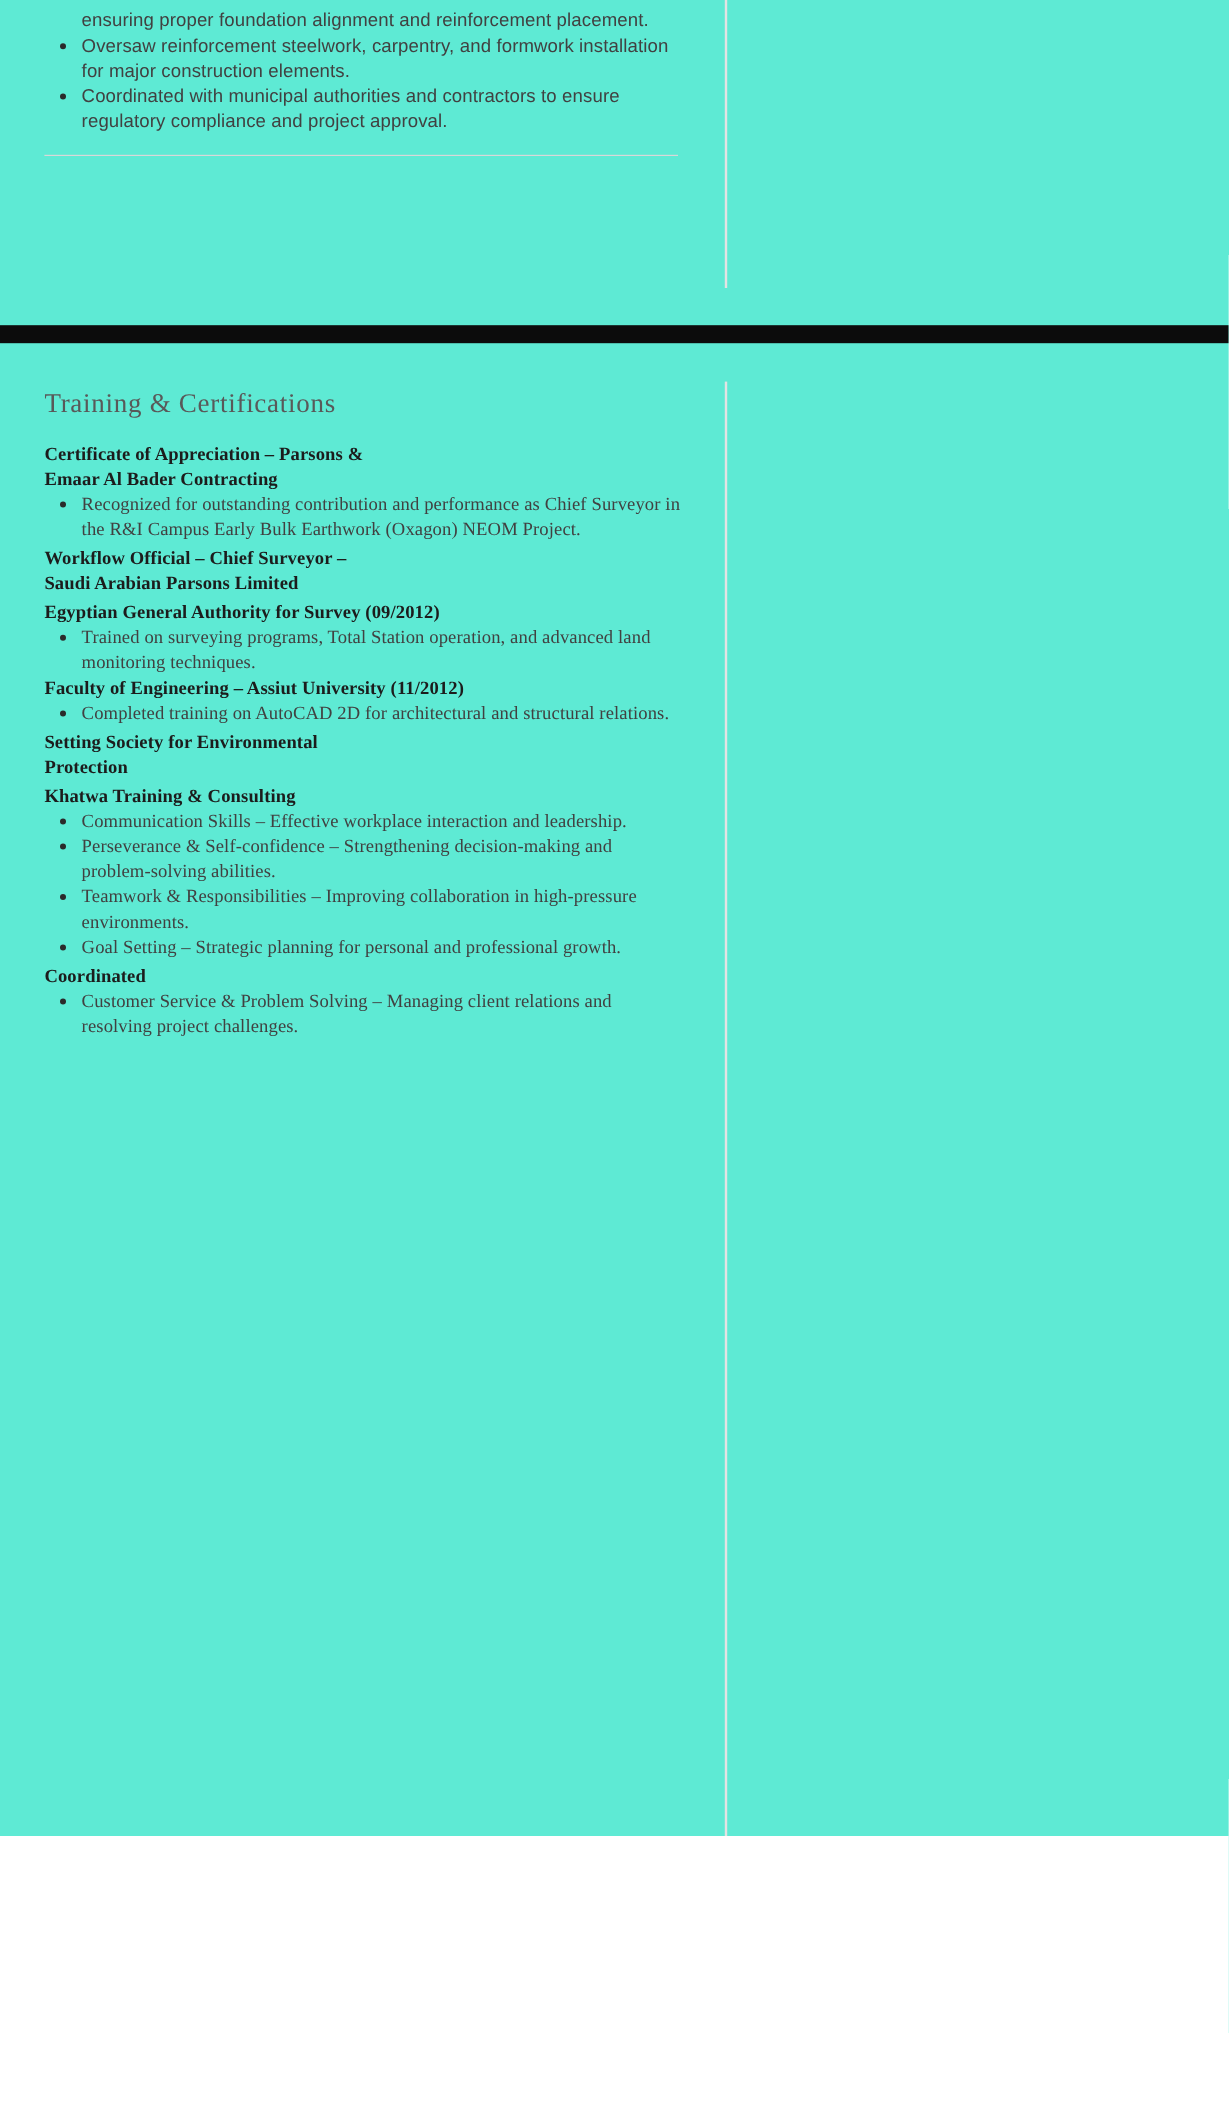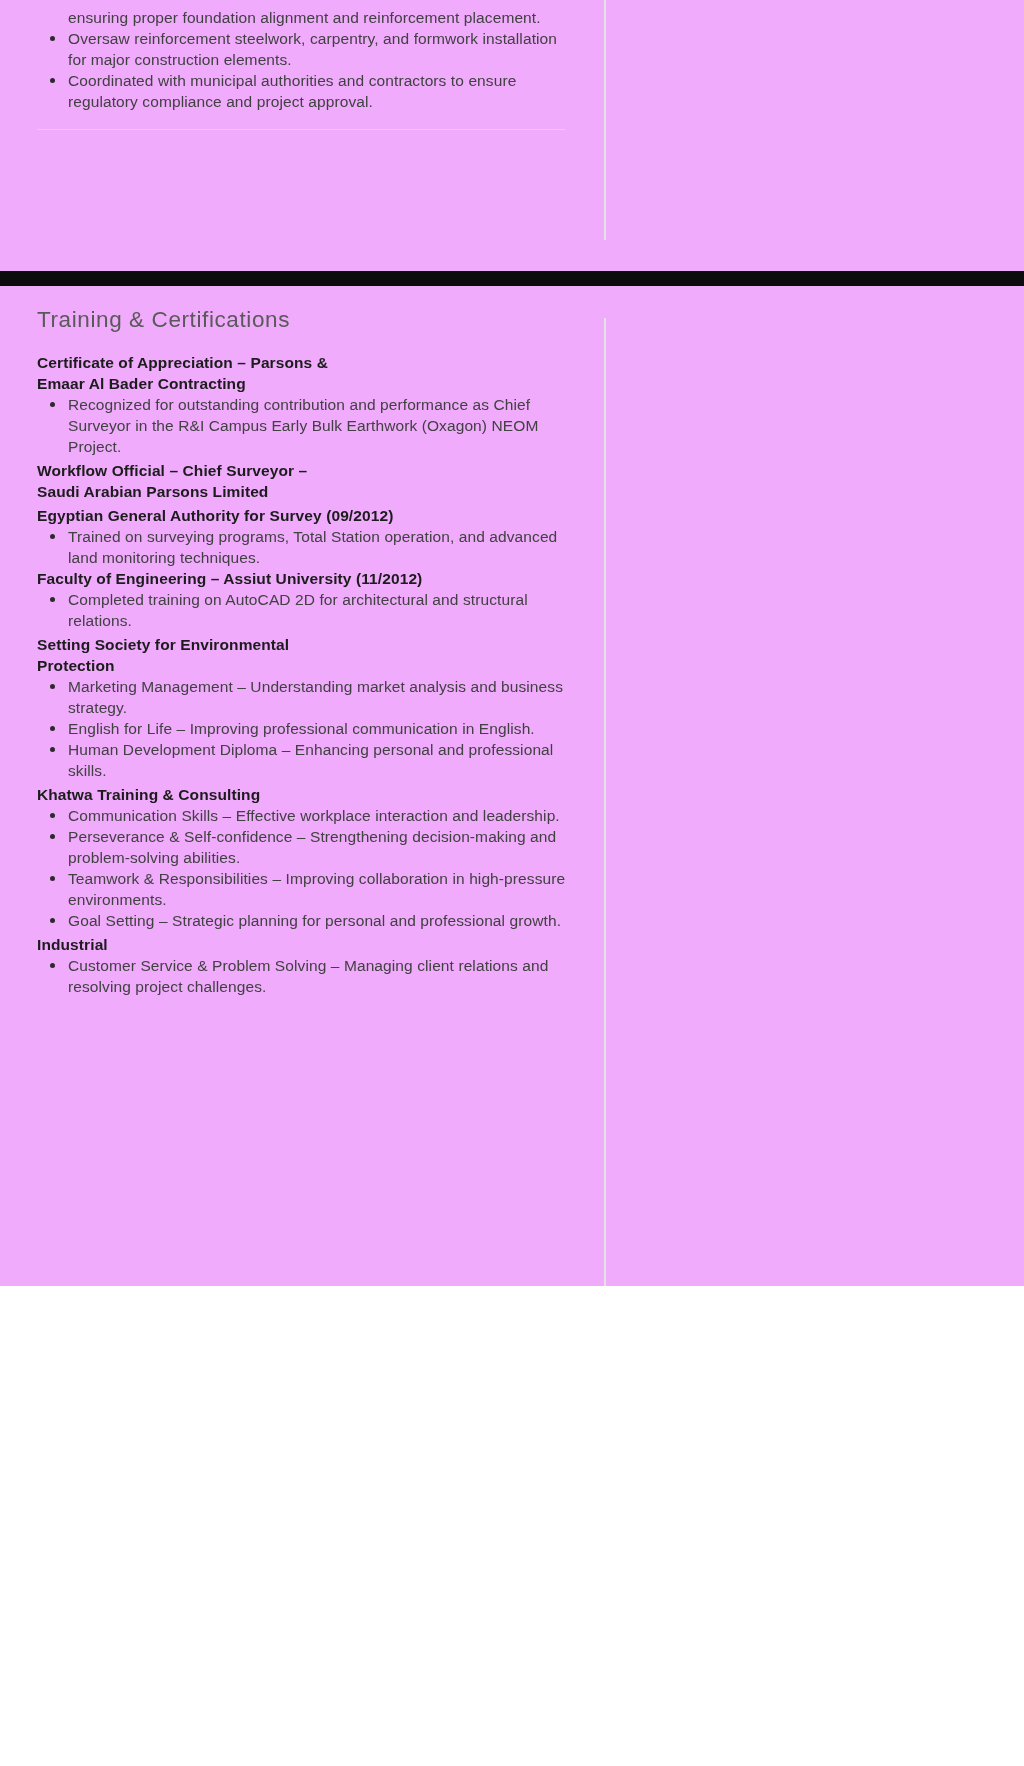--- a/index.html
+++ b/index.html
@@ -1,34 +1,34 @@
 <!DOCTYPE html>
 <html style="--bar-color: #0c0c0c; --rule-color: #d8d8d8; --divider-color: #e3e3e3; --body-color: #414141; --heading-color: #1c1c1c; --title-color: #595959; --bullet-color: #2b2b2b;"><head>
 <meta charset="utf-8">
 <style>
   * { margin: 0; padding: 0; box-sizing: border-box; }
   html, body { background: #ffffff; }
 
   .canvas {
     position: relative;
     width: 1024px;
-    height: 1286px;
-    background: #f0abfc;
+    height: 1530px;
+    background: #5eead4;
     overflow: hidden;
     font-family: "Liberation Sans", sans-serif;
     color: var(--body-color, #414141);
   }
 
   .page-fragment { position: absolute; left: 0; width: 100%; }
   #page1 { top: 0; }
   #page2 { top: 286px; }
 
   .content { width: 567px; padding-left: 37px; }
   #page1 .content { padding-top: 7px; }
-  #page2 .content { padding-top: 20px; }
+  #page2 .content { padding-top: 36px; font-family: Liberation Serif, serif; }
 
   
   .col-divider {
     position: absolute;
     left: 604px;
     width: 2px;
     background: var(--divider-color, #e3e3e3);
   }
   #divider-1 { top: 0; height: 240px; }
   #divider-2 { top: 32px; height: 1213px; }
@@ -146,40 +146,35 @@
             </div>
             <ul class="bullets">
               <li>Completed training on AutoCAD 2D for architectural and structural relations.</li>
             </ul>
           </div>
           <div class="entry">
             <div class="entry-heading">
               <div>Setting Society for Environmental</div>
               <div>Protection</div>
             </div>
-            <ul class="bullets">
-              <li>Marketing Management – Understanding market analysis and business strategy.</li>
-              <li>English for Life – Improving professional communication in English.</li>
-              <li>Human Development Diploma – Enhancing personal and professional skills.</li>
-            </ul>
           </div>
           <div class="entry">
             <div class="entry-heading">
               <div>Khatwa Training &amp; Consulting</div>
             </div>
             <ul class="bullets">
               <li>Communication Skills – Effective workplace interaction and leadership.</li>
               <li>Perseverance &amp; Self-confidence – Strengthening decision-making and problem-solving abilities.</li>
               <li>Teamwork &amp; Responsibilities – Improving collaboration in high-pressure environments.</li>
               <li>Goal Setting – Strategic planning for personal and professional growth.</li>
             </ul>
           </div>
           <div class="entry">
             <div class="entry-heading">
-              <div>Industrial</div>
+              <div>Coordinated</div>
             </div>
             <ul class="bullets">
               <li>Customer Service &amp; Problem Solving – Managing client relations and resolving project challenges.</li>
             </ul>
           </div>
         </div>
     </div>
     <div class="col-divider" id="divider-2"></div>
   </section>
 

